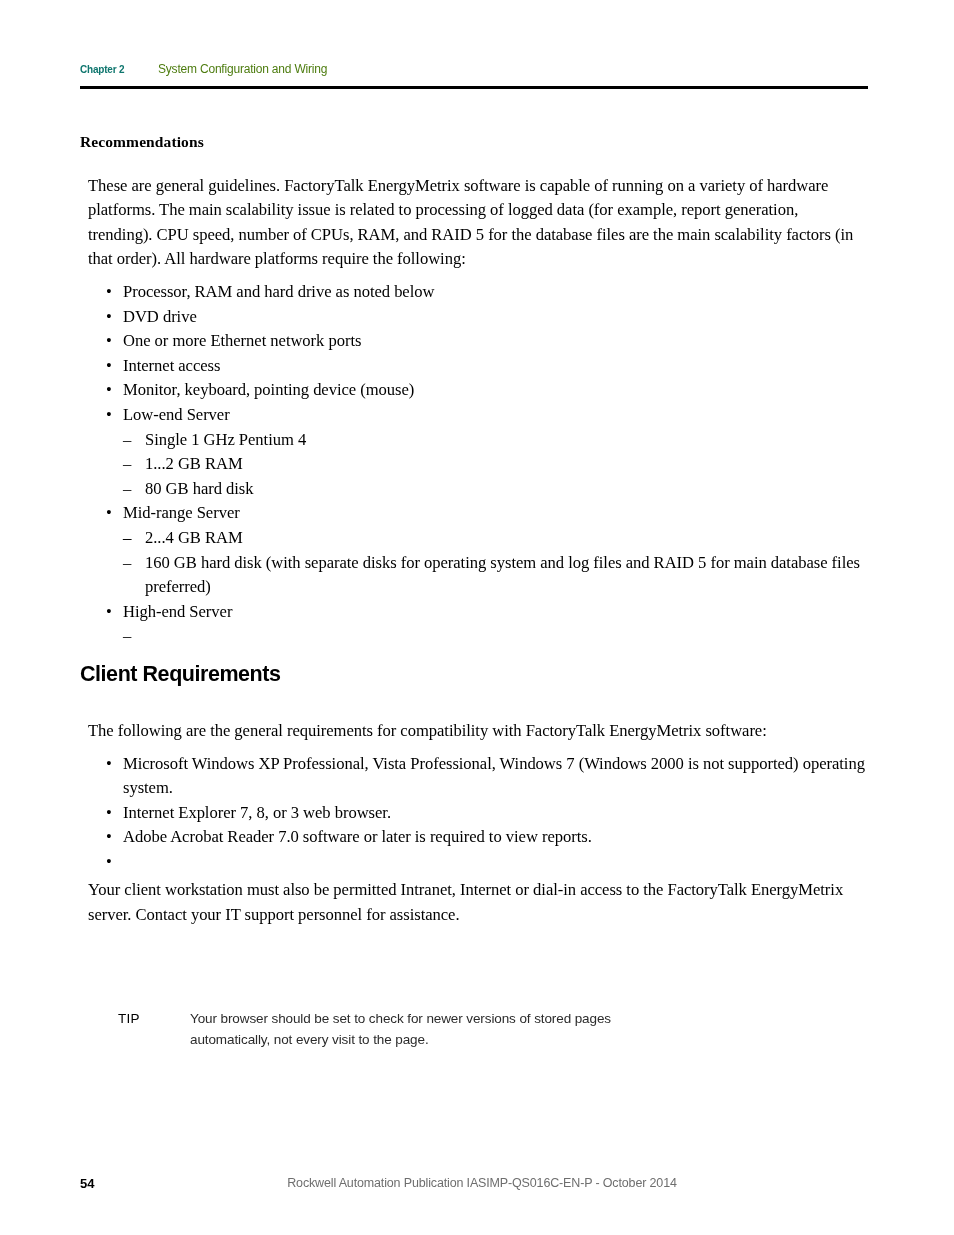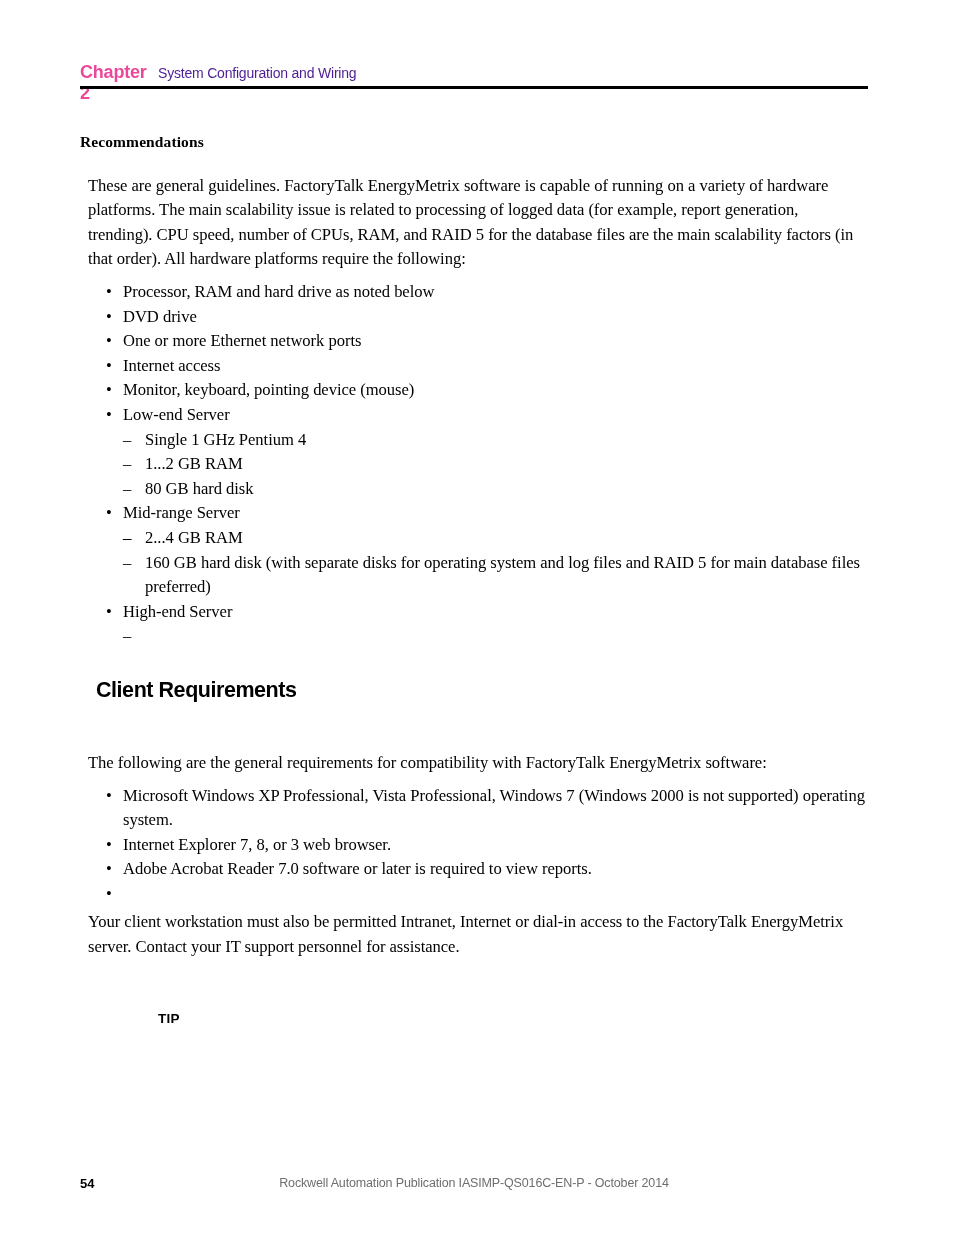--- a/index.html
+++ b/index.html
@@ -29,30 +29,30 @@
     position: absolute;
     left: 80px;
     top: 62px;
     width: 788px;
     display: flex;
     align-items: baseline;
   }
   .header-chapter {
     font-family: "Liberation Sans", "DejaVu Sans", sans-serif;
     font-weight: bold;
-    font-size: 18px;
-    color: #ec4899;
+    font-size: 10px;
+    color: #0f766e;
     letter-spacing: -0.2px;
     width: 78px;
     flex: none;
   }
   .header-title {
     font-family: "Liberation Sans", "DejaVu Sans", sans-serif;
-    font-size: 14px;
-    color: #4c1d95;
+    font-size: 12px;
+    color: #4d7c0f;
     letter-spacing: -0.2px;
   }
   .header-rule {
     position: absolute;
     left: 80px;
     top: 86px;
     width: 788px;
     height: 3px;
     background: #000000;
   }
@@ -129,43 +129,42 @@
     margin-left: 0px;
     margin-top: 0;
   }
 
   
   h2.section {
     font-family: "Liberation Sans", "DejaVu Sans", sans-serif;
     font-weight: bold;
     font-size: 21.5px;
     letter-spacing: -0.45px;
-    margin: 16px;
+    margin: 0;
     padding: 0;
     line-height: 1.15;
   }
 
   
   .tip {
     position: absolute;
     left: 118px;
     top: 1008px;
     width: 700px;
     display: flex;
     align-items: flex-start;
     font-family: "Liberation Sans", "DejaVu Sans", sans-serif;
   }
   .tip-label {
-    font-weight: bold;
+    font-weight: normal;
     font-size: 13.5px;
     letter-spacing: 0.2px;
     width: 72px;
     flex: none;
     line-height: 21px;
-    margin-left: 40px;
   }
   .tip-body {
     font-size: 13.5px;
     line-height: 21px;
     letter-spacing: -0.1px;
     color: #2b2b2b;
     max-width: 430px;
   }
 
   
@@ -179,21 +178,21 @@
   .footer-page {
     position: absolute;
     left: 0;
     top: 0;
     font-weight: bold;
     font-size: 13px;
     color: #000000;
   }
   .footer-pub {
     position: absolute;
-    left: 0;
+    left: 8px;
     top: 0;
     width: 788px;
     text-align: center;
     font-size: 12.5px;
     color: #6e6e6e;
     letter-spacing: -0.15px;
   }
 </style>
 </head>
 <body>
@@ -312,20 +311,21 @@
       </li>
     </ul>
 
     <div style="height:20px"></div>
     <p class="para">Your client workstation must also be permitted Intranet, Internet or dial-in access to the FactoryTalk EnergyMetrix server. Contact your IT support personnel for assistance.</p>
 
   </div>
 
   <div class="tip">
     <span class="tip-label">TIP</span>
+    <span class="tip-body">Your browser should be set to check for newer versions of stored pages automatically, not every visit to the page.</span>
   </div>
 
   <div class="footer">
     <span class="footer-page">54</span>
     <span class="footer-pub">Rockwell Automation Publication IASIMP-QS016C-EN-P - October 2014</span>
   </div>
 
 </div>
 
 </body></html>

